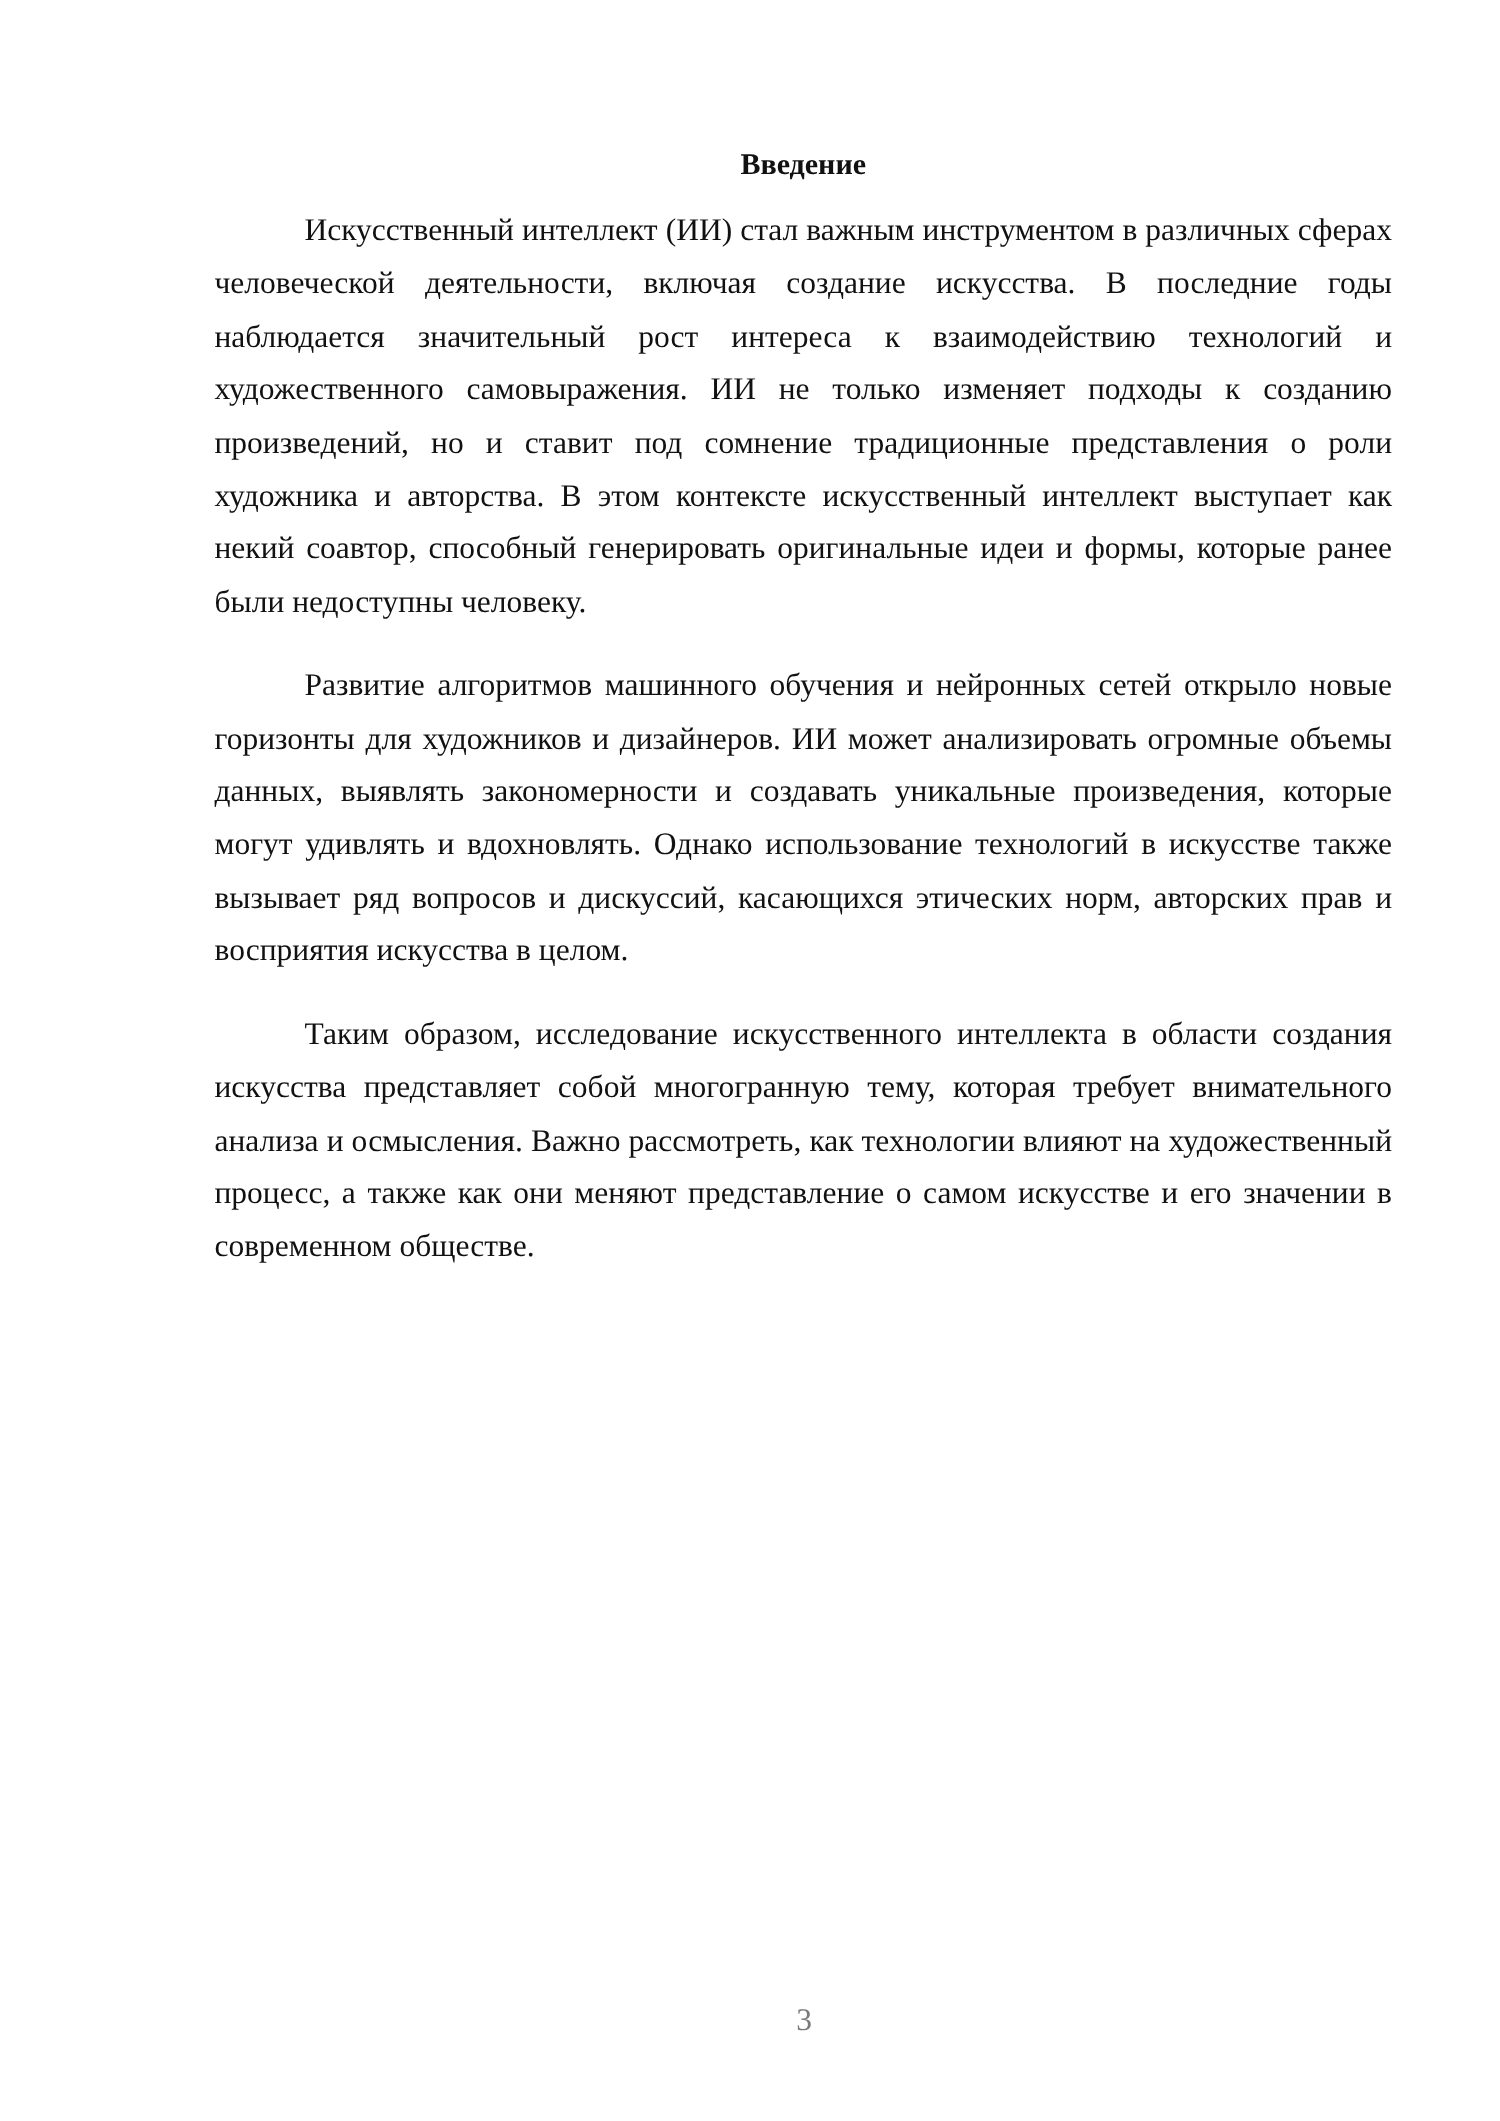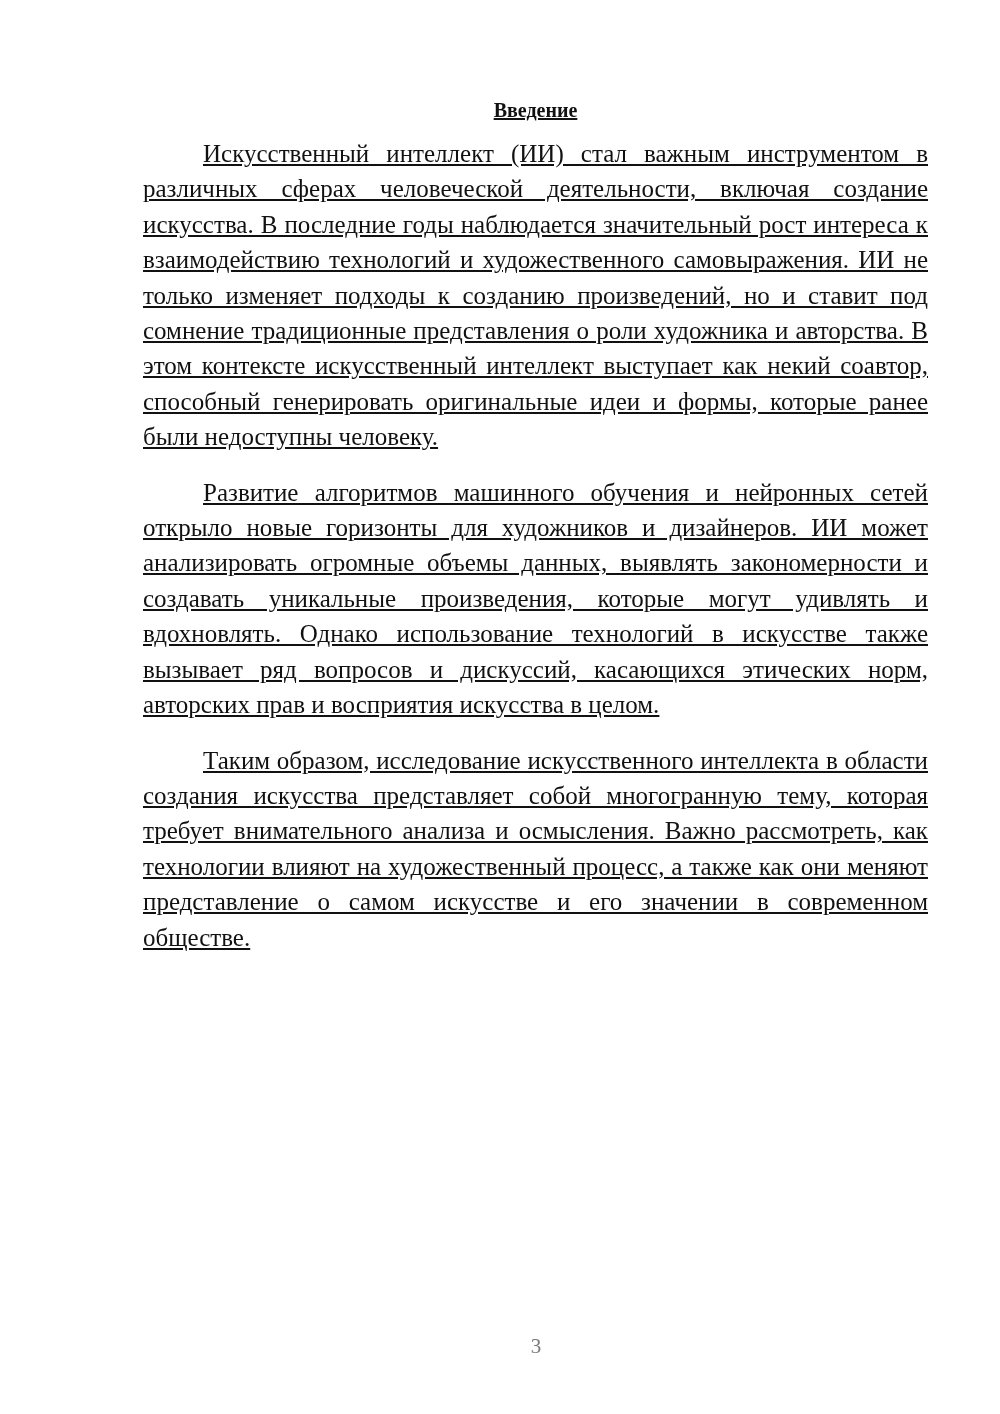--- a/index.html
+++ b/index.html
@@ -13,33 +13,32 @@
       position: relative;
       overflow: hidden;
       font-family: "Liberation Serif", "DejaVu Serif", serif;
       color: #111111;
     }
     .page {
       position: absolute;
       left: 143px;
       top: 96px;
       width: 785px;
-      text-decoration: underline;
     }
     .title {
       text-align: center;
       font-weight: bold;
       font-size: 20px;
       line-height: 28px;
       margin: 0 0 12px 0;
       padding-left: 0;
       letter-spacing: 0;
     }
     .para {
-      font-size: 25px;
+      font-size: 21px;
       line-height: 35.4px;
       text-align: justify;
       text-indent: 60px;
       margin: 0 0 20px 0;
       word-spacing: 0;
     }
     .page-number {
       position: absolute;
       top: 1333px;
       left: 0;

